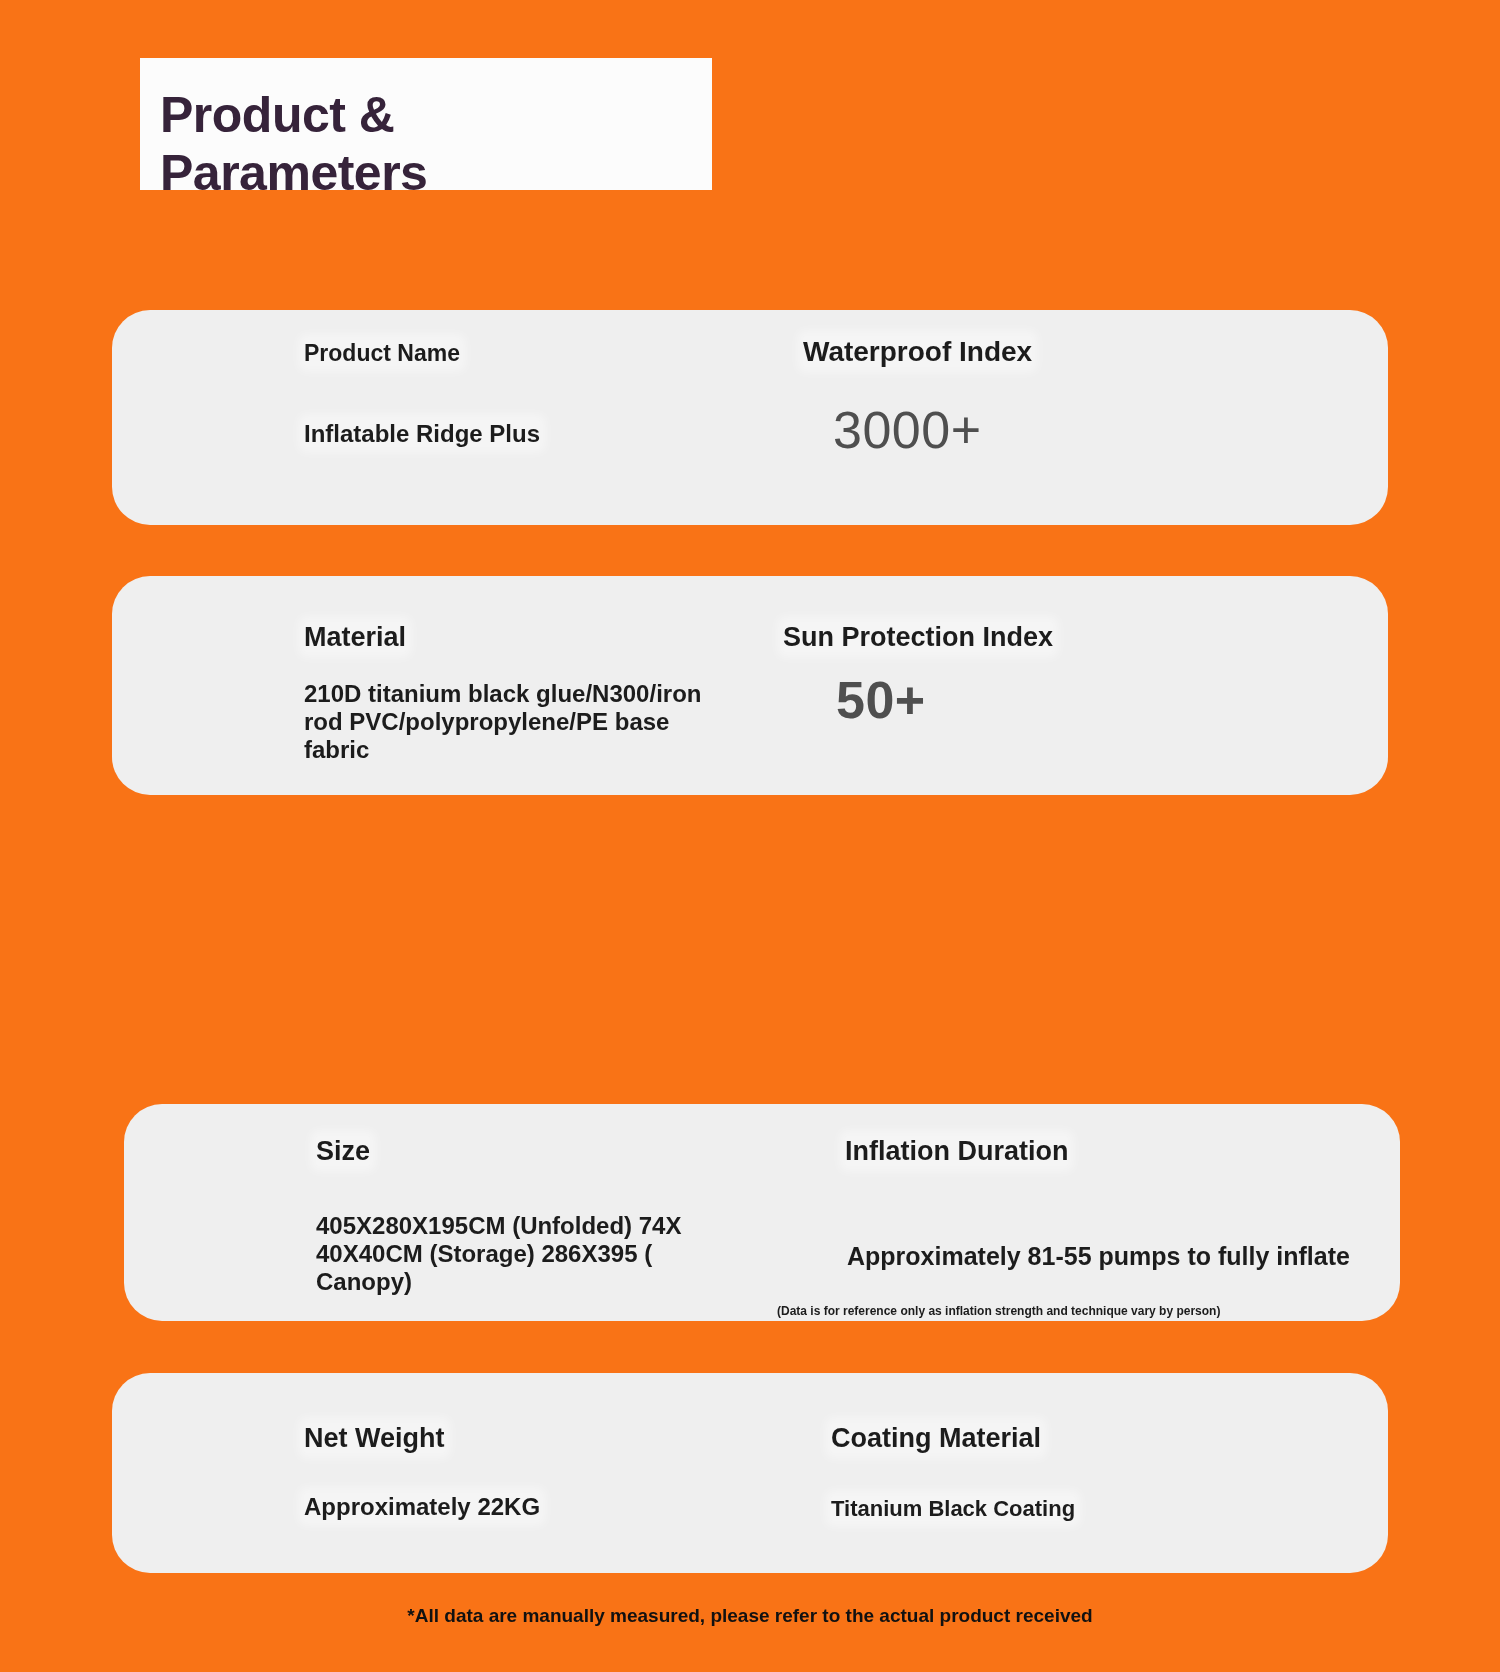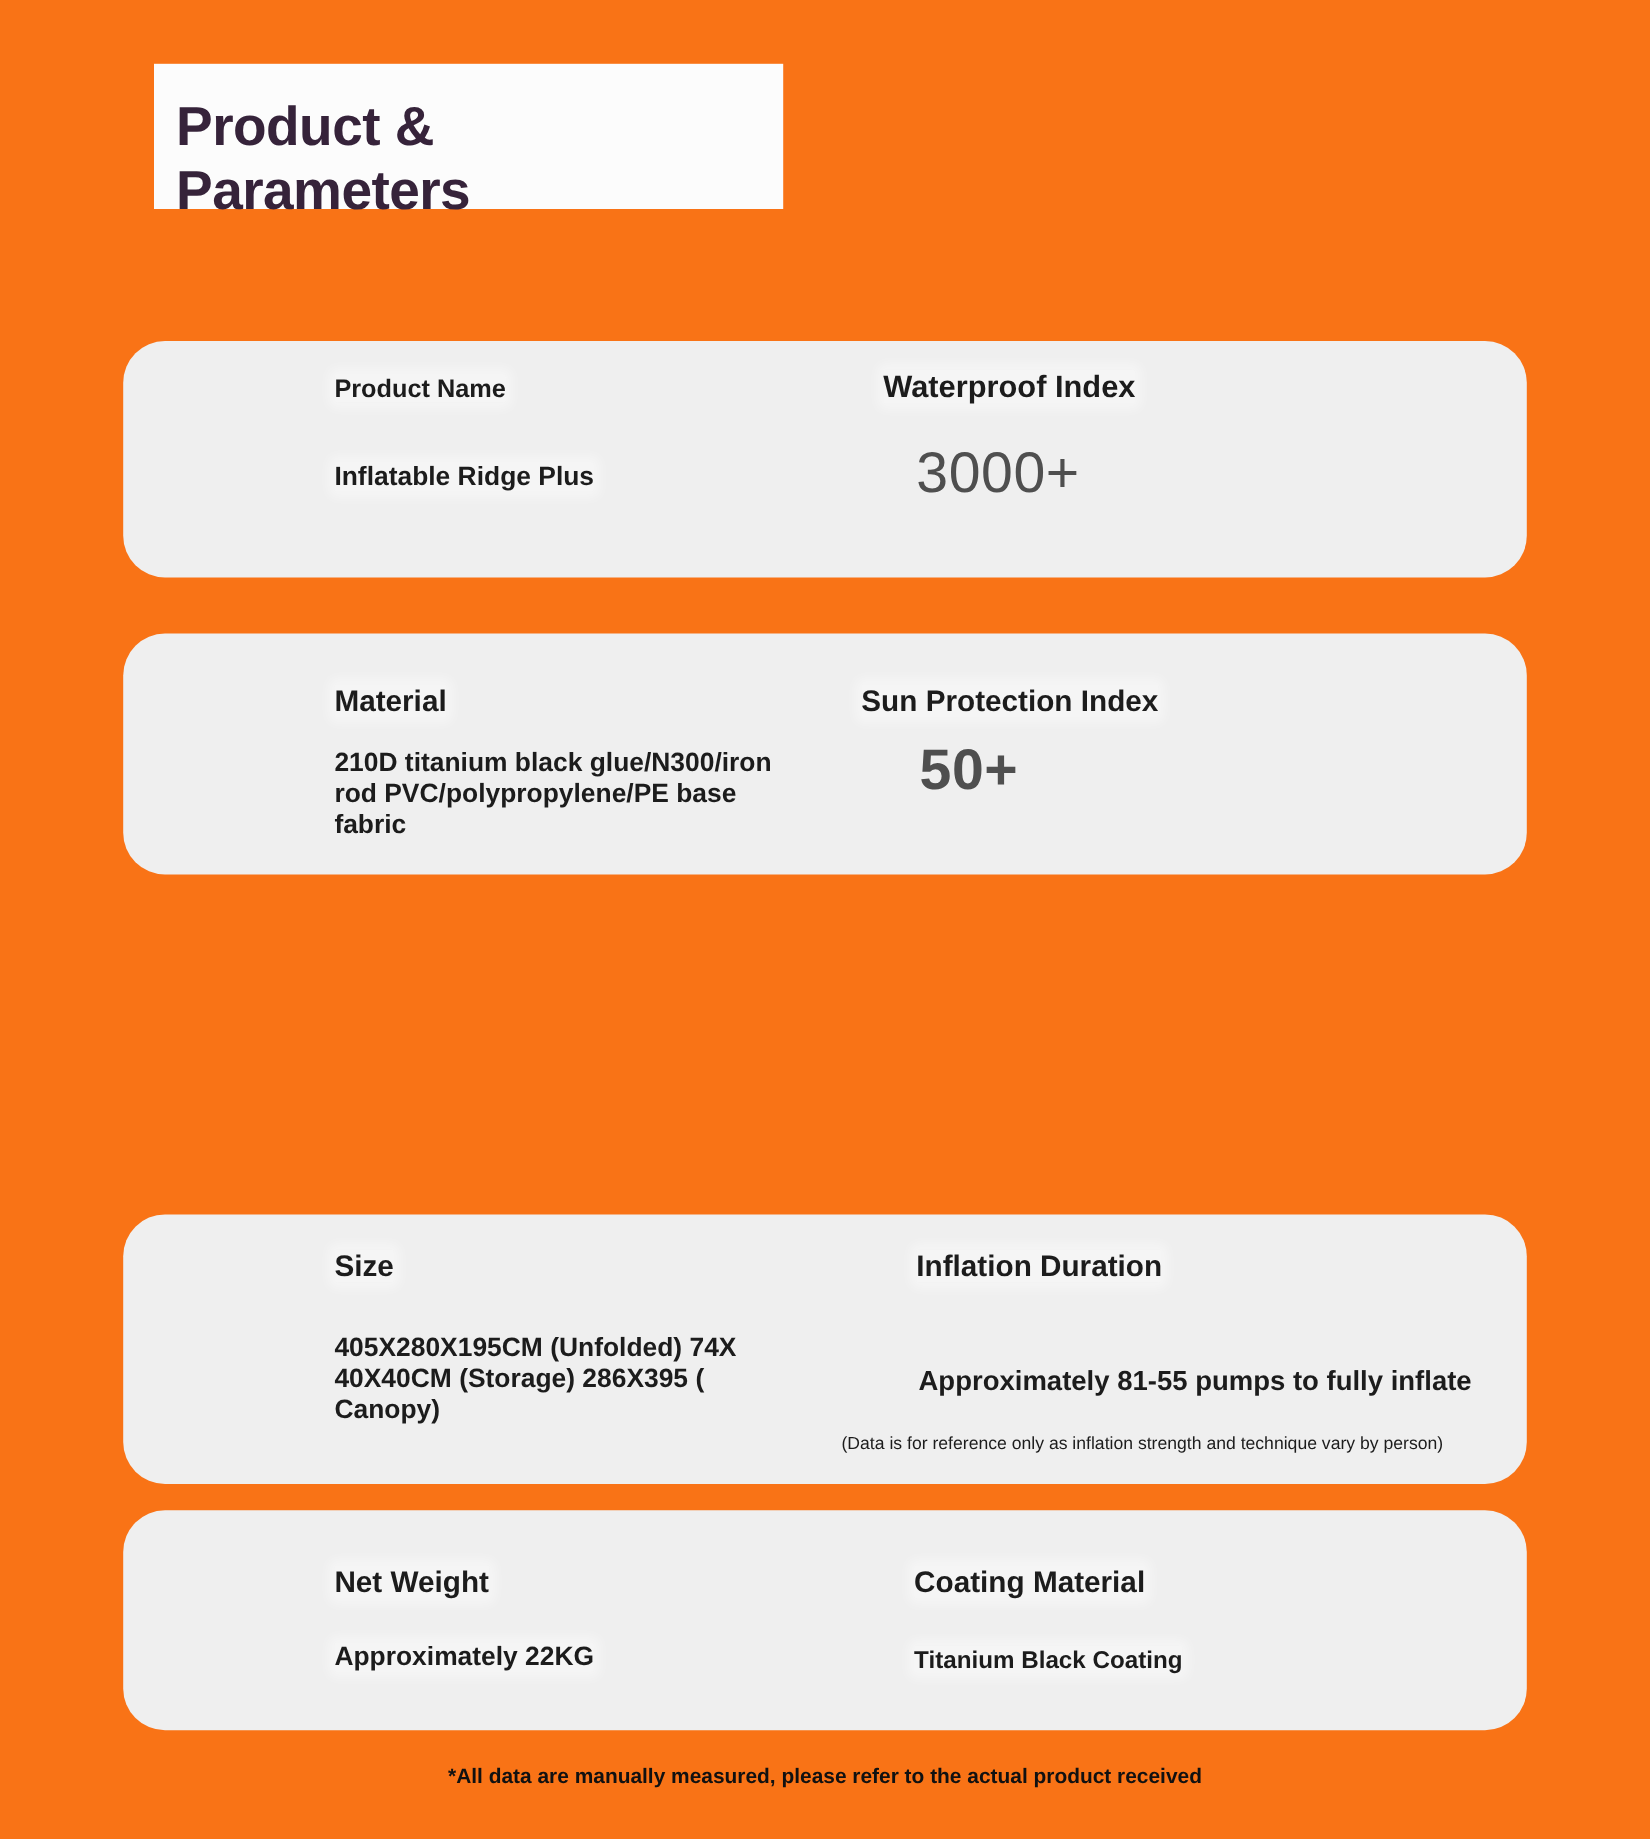--- a/index.html
+++ b/index.html
@@ -20,37 +20,37 @@
     font-size:50px;line-height:58px;font-weight:700;
     letter-spacing:-0.5px;color:#36233a;white-space:pre-line;
   }
   .card{
     position:absolute;left:112px;width:1276px;
     background:#efefef;border-radius:38px;
   }
   .c1{top:310px;height:215px;}
   .c2{top:576px;height:219px;}
   .c3{top:841px;height:217px;}
-  .c4{top:1104px;height:245px;}
+  .c4{top:1104px;height:217px;margin-left:12px;}
   .c5{top:1373px;height:200px;}
 
   .cell{position:absolute;color:#1c1c1c;}
   .lbl{font-weight:700;}
   .lbl-sm{font-size:23px;}
   .lbl-md{font-size:27px;}
   .lbl-lg{font-size:28px;}
   .val-bold{font-size:24px;font-weight:700;line-height:28px;}
   .val-large{
     font-size:52px;font-weight:300;color:#4f4f4f;
     letter-spacing:0.5px;line-height:52px;
   }
   .w-left{width:420px;}
   .nowrap{white-space:nowrap;}
   .note{
-    font-size:16px;font-weight:400;color:#1c1c1c;white-space:nowrap;
+    font-size:12px;font-weight:700;color:#1c1c1c;white-space:nowrap;
   }
   
   .hl{
     background:rgba(255,255,255,0.40);
     box-shadow:0 0 10px 6px rgba(255,255,255,0.40);
     border-radius:3px;
   }
   
   .c1 .l-lbl{left:192px;top:30px;}   .c1 .l-val{left:192px;top:110px;}
   .c1 .r-lbl{left:691px;top:26px;}   .c1 .r-val{left:721px;top:94px;}

